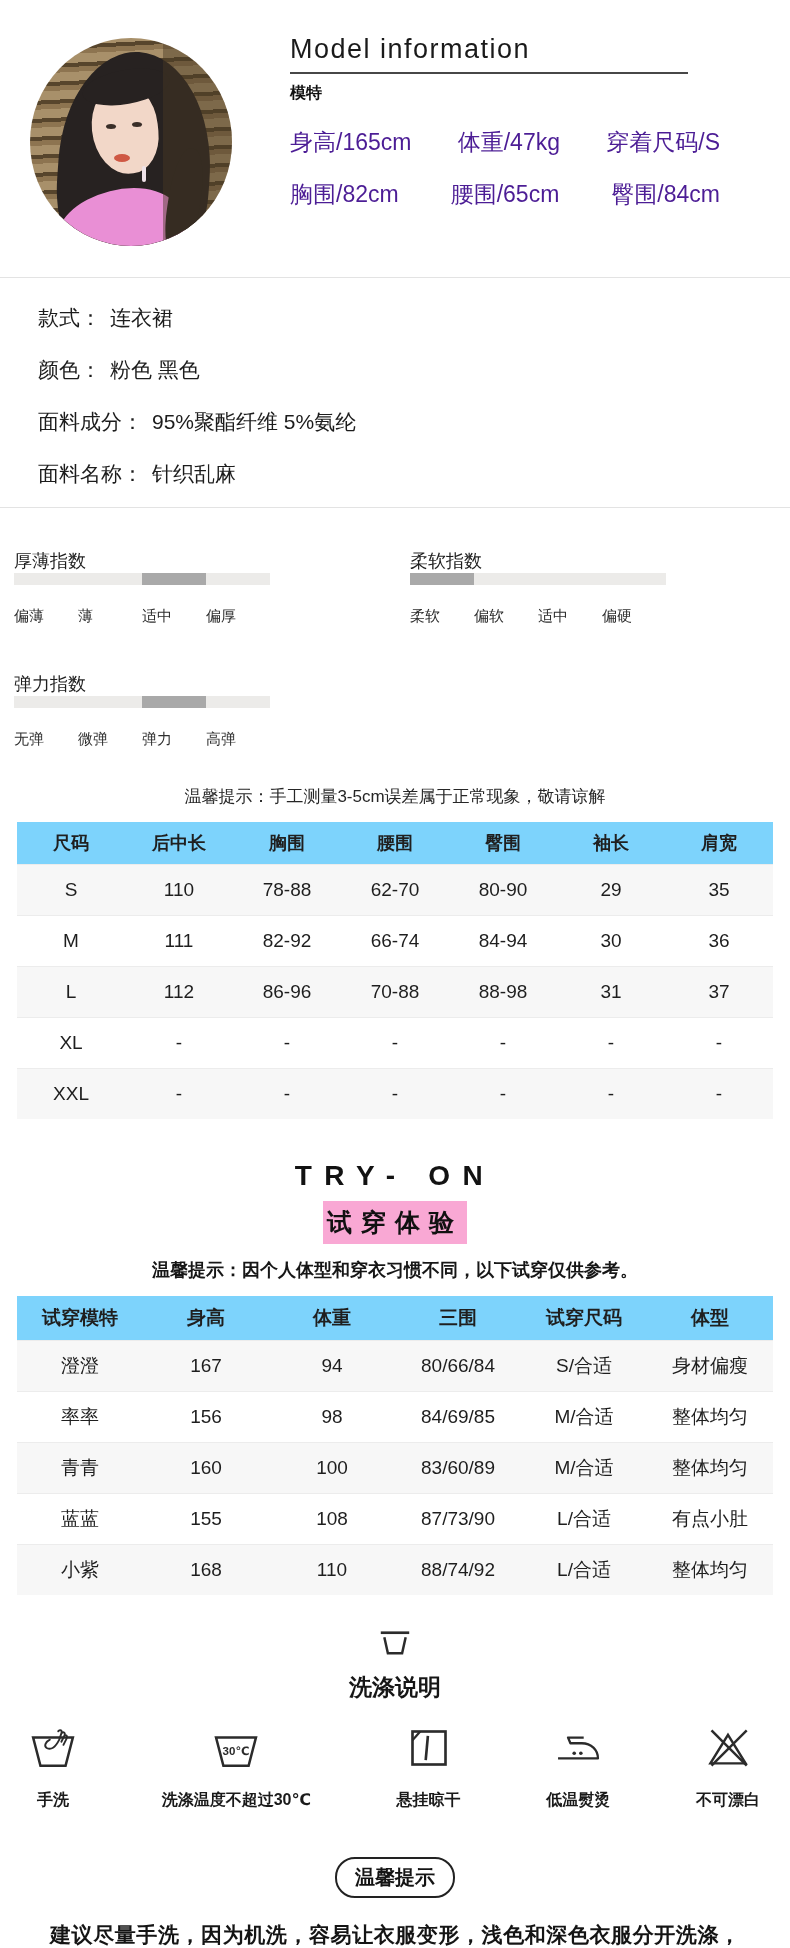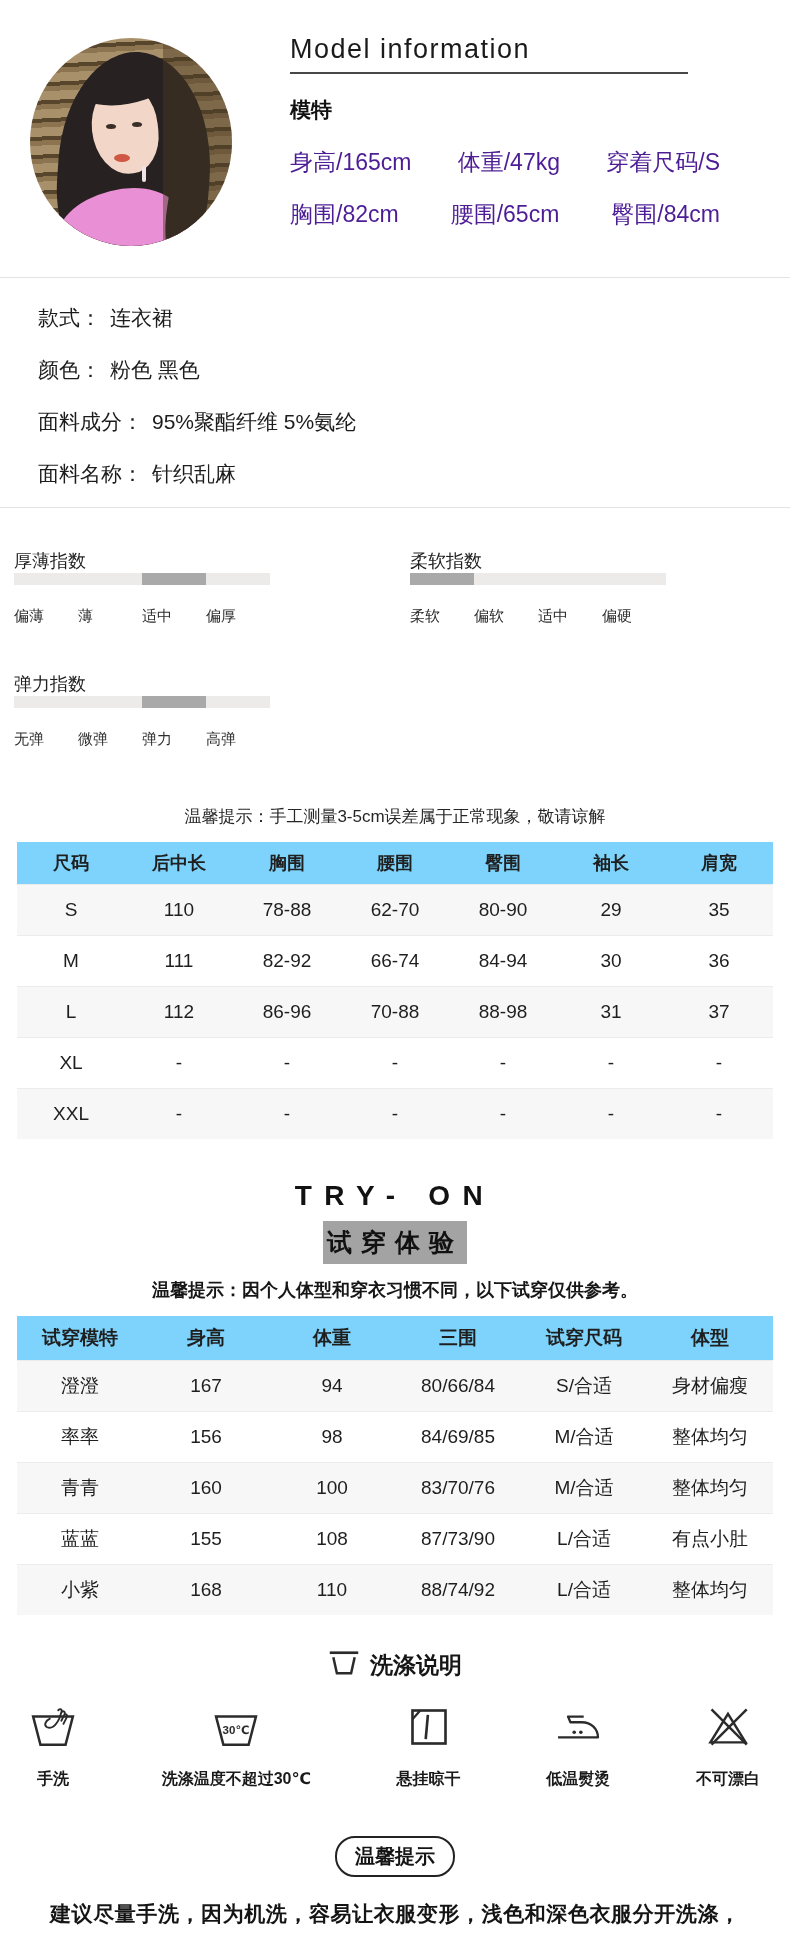--- a/index.html
+++ b/index.html
@@ -16,21 +16,21 @@
   .face{position:absolute;left:62px;top:46px;width:66px;height:90px;background:#f2d7c8;border-radius:50% 50% 46% 54%;transform:rotate(-6deg);}
   .hair-front{position:absolute;left:52px;top:32px;width:88px;height:34px;background:#272221;border-radius:50%;transform:rotate(-10deg);}
   .eye{position:absolute;width:10px;height:5px;background:#3a2e28;border-radius:50%;}
   .eye.l{left:76px;top:86px;}.eye.r{left:102px;top:84px;}
   .lips{position:absolute;left:84px;top:116px;width:16px;height:8px;background:#cf5844;border-radius:50%;}
   .earring{position:absolute;left:112px;top:128px;width:4px;height:16px;background:#efe3e9;border-radius:2px;}
   .shoulder{position:absolute;left:26px;top:152px;width:126px;height:76px;background:#e98fd5;border-radius:50% 50% 10% 10%;transform:rotate(-14deg);}
 
   .model-info{position:absolute;left:290px;top:34px;width:430px;}
   .title-en{font-size:27px;font-weight:500;letter-spacing:1.5px;color:#1a1a1a;padding-bottom:7px;border-bottom:2px solid #474747;width:398px;}
-  .title-zh{font-size:21px;font-weight:700;margin-top:22px;color:#111;}
+  .title-zh{font-size:16px;font-weight:700;margin-top:9px;color:#111;}
   .stats{display:flex;justify-content:space-between;width:430px;font-size:23px;color:#4c1d95;}
   .stats.row1{margin-top:23px;}
   .stats.row2{margin-top:21px;}
 
   
   .attrs{padding:25px 0 18px 38px;border-bottom:1px solid #e3e3e3;}
   .attr-row{font-size:21px;line-height:30px;margin-bottom:22px;color:#1c1c1c;}
   .attr-row:last-child{margin-bottom:0;}
   .attr-value{margin-left:9px;}
 
@@ -39,35 +39,35 @@
   .index-cell{display:flex;flex-direction:column;}
   .index-name{font-size:18px;color:#1d1d1d;width:96px;flex:none;line-height:18px;}
   .index-body{width:256px;}
   .index-track{display:flex;height:12px;background:#ecebe9;margin-top:3px;}
   .index-track i{flex:1;}
   .index-track i.active{background:#a9a9a9;}
   .index-levels{display:flex;margin-top:22px;}
   .index-levels span{flex:1;text-align:left;font-size:15px;color:#2e2e2e;}
 
   
-  .size-tip{text-align:center;font-size:17px;font-weight:500;color:#262626;margin-top:56px;line-height:24px;}
+  .size-tip{text-align:center;font-size:17px;font-weight:500;color:#262626;margin-top:36px;line-height:24px;}
   table{border-collapse:collapse;table-layout:fixed;width:756px;margin:13px auto 0;}
   thead th{background:#7dd3fc;height:40px;font-size:18px;font-weight:600;color:#1f1f1f;text-align:center;}
   tbody td{height:48px;font-size:19px;text-align:center;color:#1e1e1e;}
   tbody tr{border-top:1px solid #ececec;}
   tbody tr:nth-child(odd){background:#f7f7f7;}
 
   
   .tryon-en{margin-top:42px;text-align:center;font-size:28px;font-weight:700;letter-spacing:.45em;color:#121212;line-height:30px;}
-  .tryon-zh{width:fit-content;margin:10px auto 0;background:#a3a3a3;padding:5px 4px;font-size:25px;font-weight:700;letter-spacing:9px;color:#111;}
+  .tryon-zh{width:fit-content;margin:10px auto 0;background:#f9a8d4;padding:5px 4px;font-size:25px;font-weight:700;letter-spacing:9px;color:#111;}
   .tryon-tip{text-align:center;font-size:18px;margin-top:14px;color:#161616;line-height:25px;font-weight:bold;}
   .tryon-table thead th{height:42px;font-size:19px;}
 
   
-  .wash-header{display:flex;justify-content:center;align-items:center;gap:10px;margin-top:34px;font-size:23px;font-weight:700;color:#161616;}
+  .wash-header{display:flex;justify-content:center;align-items:center;gap:10px;margin-top:34px;font-size:23px;font-weight:700;color:#161616;flex-direction:column;}
   .wash-items{display:flex;justify-content:space-between;align-items:flex-end;padding:0 30px;margin-top:16px;}
   .wash-item{display:flex;flex-direction:column;align-items:center;}
   .wash-icon{height:58px;display:flex;align-items:center;}
   .wash-label{margin-top:13px;font-size:16px;font-weight:600;color:#1a1a1a;}
 
   
   .notice-badge{width:fit-content;margin:46px auto 0;border:2.5px solid #222;border-radius:20px;padding:5px 18px;font-size:20px;font-weight:700;color:#141414;}
   .notice-text{width:690px;margin:13px auto 0;font-size:21px;font-weight:600;line-height:47px;text-align:justify;color:#141414;}
 </style>
 </head>
@@ -254,21 +254,21 @@
           <td>156</td>
           <td>98</td>
           <td>84/69/85</td>
           <td>M/合适</td>
           <td>整体均匀</td>
         </tr>
         <tr>
           <td>青青</td>
           <td>160</td>
           <td>100</td>
-          <td>83/70/76</td>
+          <td>83/60/89</td>
           <td>M/合适</td>
           <td>整体均匀</td>
         </tr>
         <tr>
           <td>蓝蓝</td>
           <td>155</td>
           <td>108</td>
           <td>87/73/90</td>
           <td>L/合适</td>
           <td>有点小肚</td>

